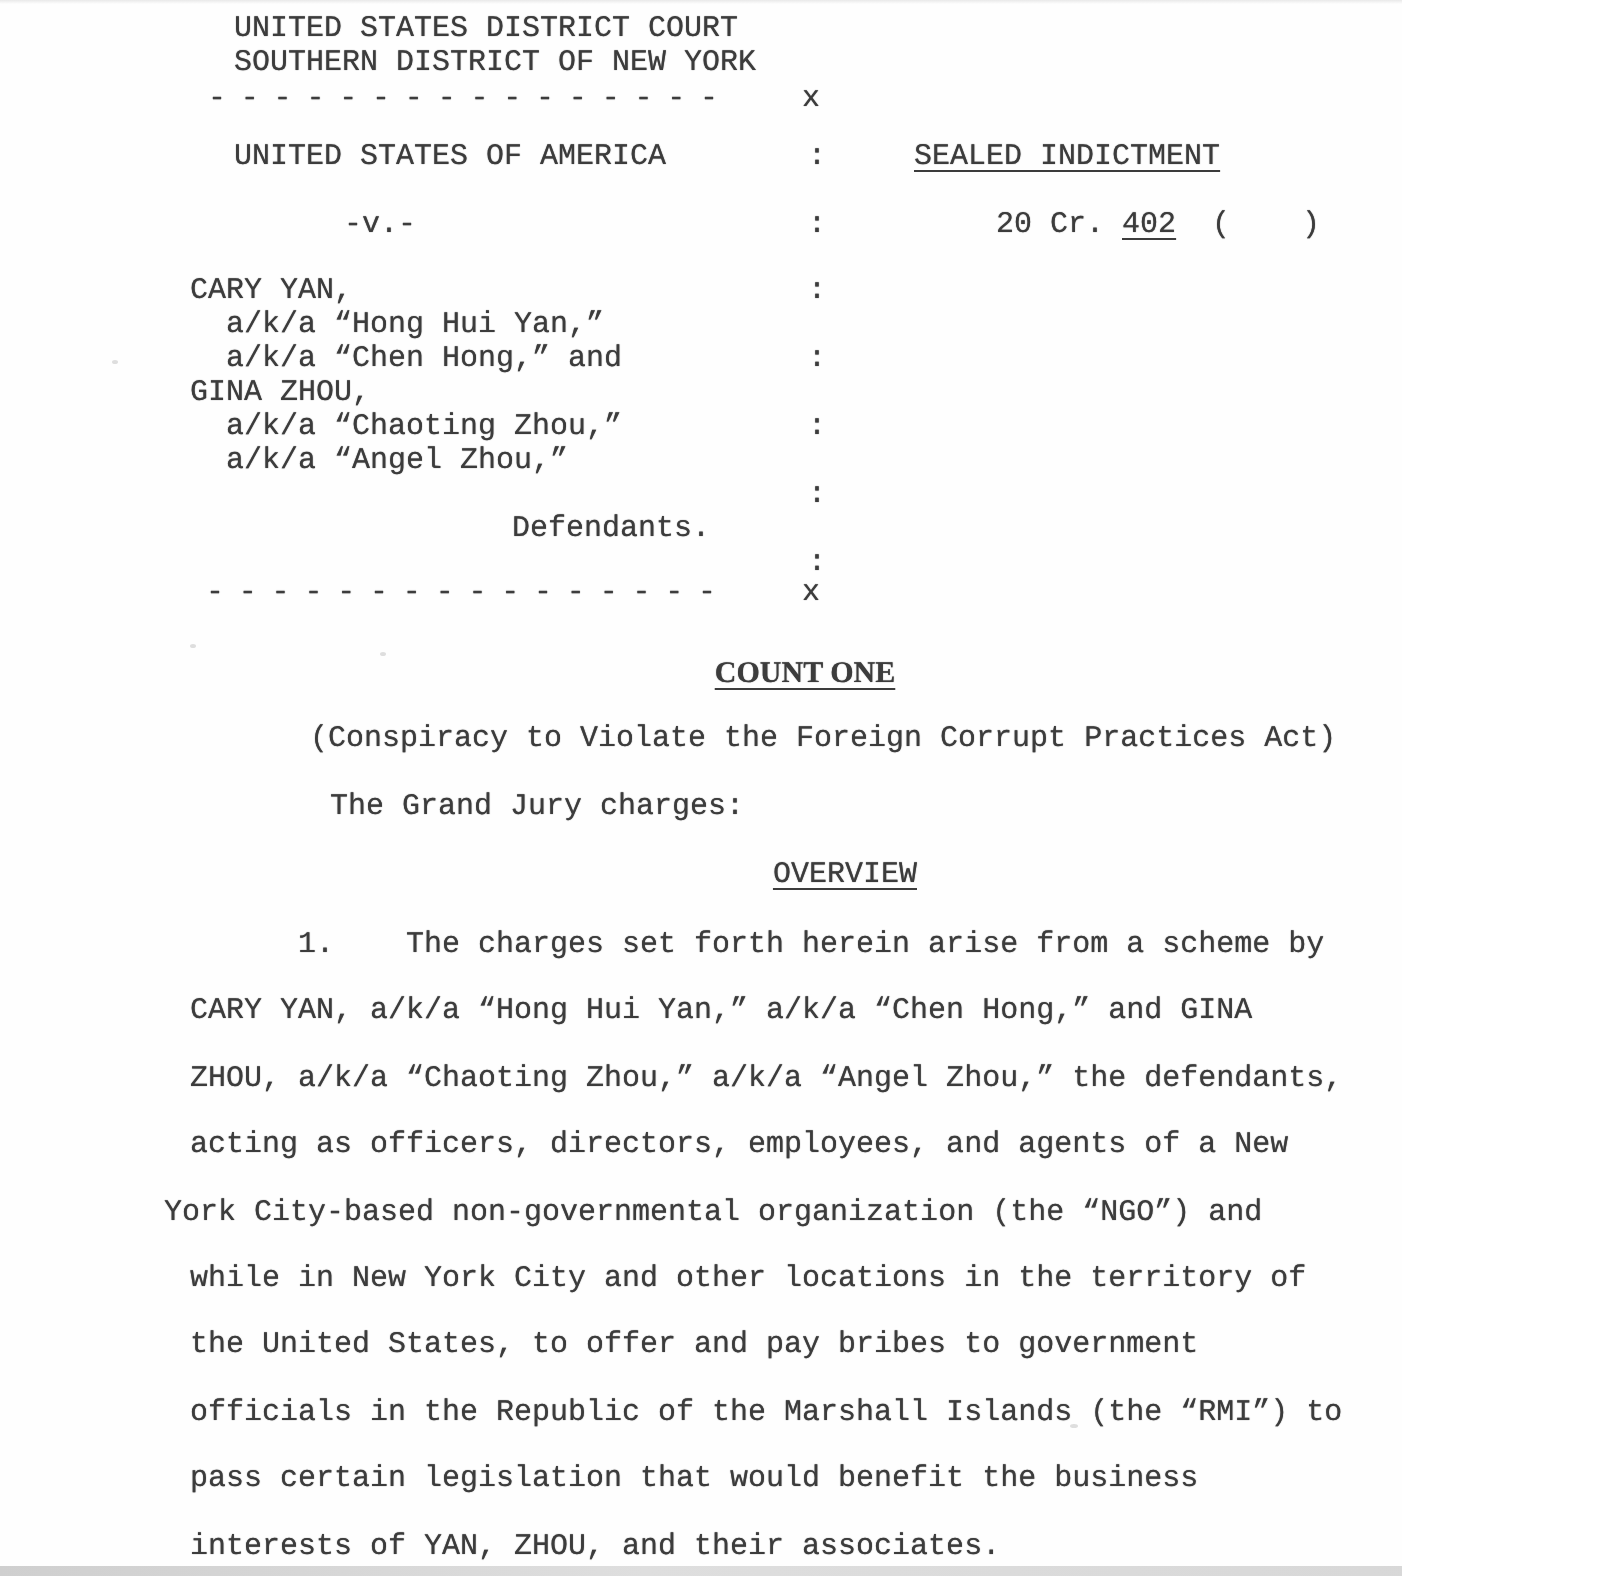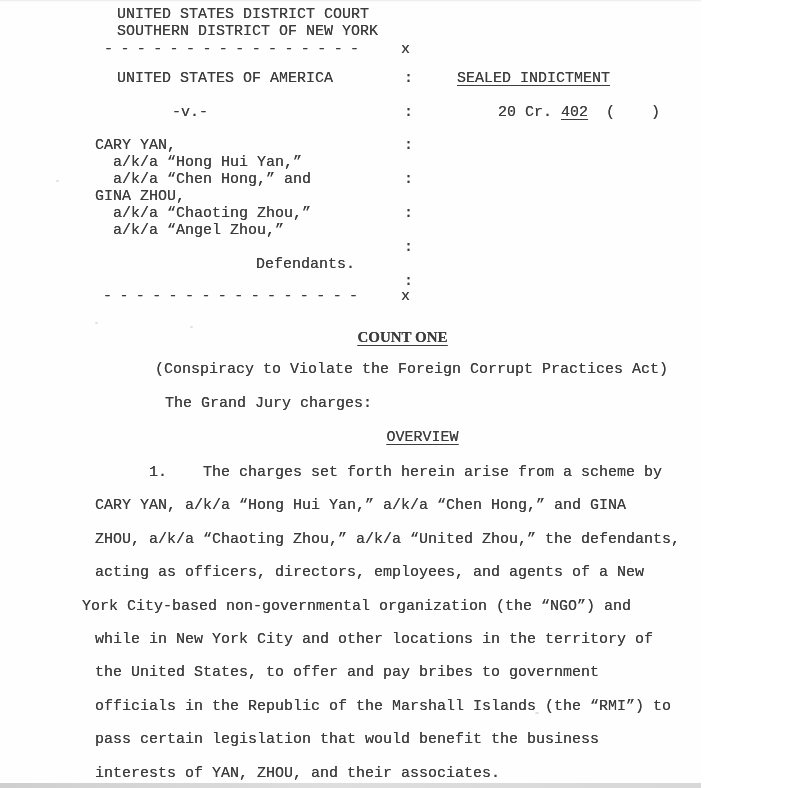--- a/index.html
+++ b/index.html
@@ -94,21 +94,21 @@
   <div class="ln dashline" style="left:103px; top:288px;">- - - - - - - - - - - - - - - -</div>
   <div class="ln" style="left:401px; top:288px;">x</div>
 
   <div class="ln center bold u" style="top:329px;font-family:Liberation Serif, serif;">COUNT ONE</div>
   <div class="ln" style="left:165px; top:395px;">The Grand Jury charges:</div>
   <div class="ln" style="left:155px; top:361px;">(Conspiracy to Violate the Foreign Corrupt Practices Act)</div>
   <div class="ln center u" style="top:429px;margin-left:20px;">OVERVIEW</div>
 
   <div class="ln" style="left:95px; top:464px;">      1.    The charges set forth herein arise from a scheme by</div>
   <div class="ln" style="left:95px; top:497px;">CARY YAN, a/k/a “Hong Hui Yan,” a/k/a “Chen Hong,” and GINA</div>
-  <div class="ln" style="left:95px; top:531px;">ZHOU, a/k/a “Chaoting Zhou,” a/k/a “United Zhou,” the defendants,</div>
+  <div class="ln" style="left:95px; top:531px;">ZHOU, a/k/a “Chaoting Zhou,” a/k/a “Angel Zhou,” the defendants,</div>
   <div class="ln" style="left:95px; top:564px;">acting as officers, directors, employees, and agents of a New</div>
   <div class="ln" style="left:82px; top:598px;text-align:center;">York City-based non-governmental organization (the “NGO”) and</div>
   <div class="ln" style="left:95px; top:631px;">while in New York City and other locations in the territory of</div>
   <div class="ln" style="left:95px; top:664px;">the United States, to offer and pay bribes to government</div>
   <div class="ln" style="left:95px; top:698px;">officials in the Republic of the Marshall Islands (the “RMI”) to</div>
   <div class="ln" style="left:95px; top:731px;">pass certain legislation that would benefit the business</div>
   <div class="ln" style="left:95px; top:765px;">interests of YAN, ZHOU, and their associates.</div>
 
   <div class="speck" style="left:56px;  top:180px; width:3px; height:2px;"></div>
   <div class="speck" style="left:95px;  top:322px; width:3px; height:2px;"></div>

